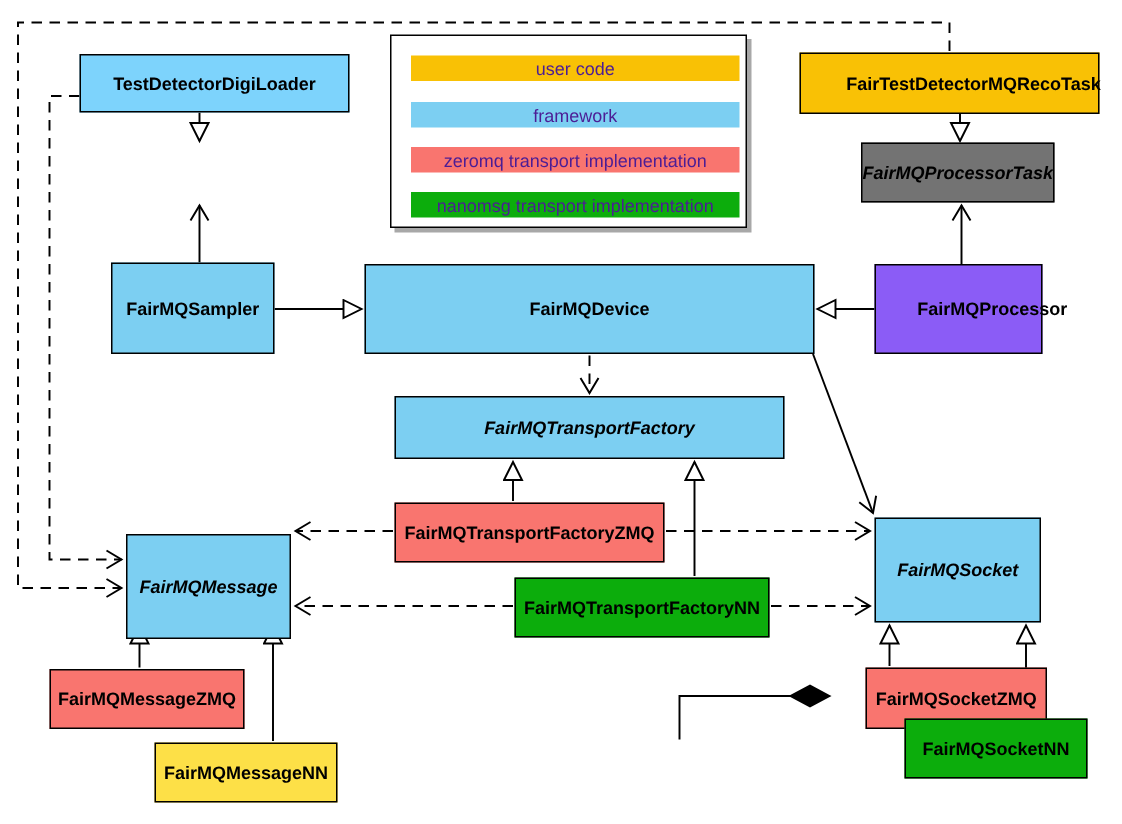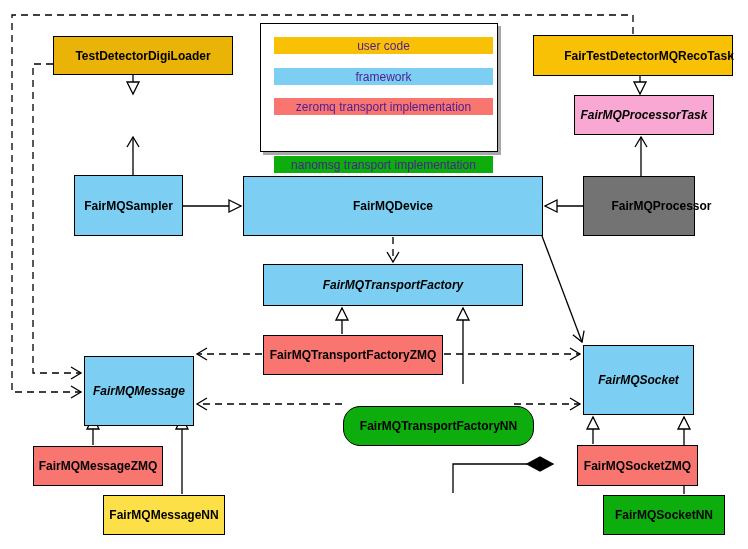--- a/index.html
+++ b/index.html
@@ -68,39 +68,39 @@
 
       <path d="M453,493 L453,464 L527,464"></path>
       <polygon points="553,464 540,457 527,464 540,471" fill="#000"></polygon>
     </g>
   </svg>
 
   <div class="legend">
     <div class="legend-bar" style="top: 13px; background-color: rgb(249, 193, 5);">user code</div>
     <div class="legend-bar" style="top: 44px; background-color: rgb(124, 207, 242);">framework</div>
     <div class="legend-bar" style="top: 74px; background-color: rgb(249, 117, 111);">zeromq transport implementation</div>
-    <div class="legend-bar" style="top: 104px; background-color: rgb(12, 173, 12); margin-top: 28px;">nanomsg transport implementation</div>
+    <div class="legend-bar" style="top: 104px; background-color: rgb(12, 173, 12);">nanomsg transport implementation</div>
   </div>
 
-  <div class="node" style="left: 53px; top: 36px; width: 180px; height: 39px; background-color: #eab308;">TestDetectorDigiLoader</div>
+  <div class="node" style="left: 53px; top: 36px; width: 180px; height: 39px; background-color: #7dd3fc;">TestDetectorDigiLoader</div>
   <div class="node" style="left: 533px; top: 35px; width: 200px; height: 41px; background-color: rgb(249, 193, 5); padding-left: 32px;">FairTestDetectorMQRecoTask</div>
 
-  <div class="node abstract" style="left: 574px; top: 95px; width: 140px; height: 40px; background-color: #f9a8d4;">FairMQProcessorTask</div>
+  <div class="node abstract" style="left: 574px; top: 95px; width: 129px; height: 40px; background-color: #737373;">FairMQProcessorTask</div>
 
   <div class="node" style="left: 74px; top: 175px; width: 109px; height: 61px; background-color: rgb(124, 207, 242);">FairMQSampler</div>
   <div class="node" style="left: 243px; top: 176px; width: 300px; height: 60px; background-color: rgb(124, 207, 242);">FairMQDevice</div>
-  <div class="node" style="left: 583px; top: 176px; width: 112px; height: 60px; background-color: #737373; padding-left: 45px;">FairMQProcessor</div>
+  <div class="node" style="left: 583px; top: 176px; width: 112px; height: 60px; background-color: #8b5cf6; padding-left: 45px;">FairMQProcessor</div>
 
   <div class="node abstract" style="left: 263px; top: 264px; width: 260px; height: 42px; background-color: rgb(124, 207, 242);">FairMQTransportFactory</div>
 
   <div class="node" style="left: 263px; top: 335px; width: 180px; height: 40px; background-color: rgb(249, 117, 111);">FairMQTransportFactoryZMQ</div>
-  <div class="node" style="left: 343px; top: 406px; width: 191px; height: 40px; background-color: rgb(12, 173, 12); border-radius: 17px;">FairMQTransportFactoryNN</div>
+  <div class="node" style="left: 343px; top: 385px; width: 170px; height: 40px; background-color: rgb(12, 173, 12);">FairMQTransportFactoryNN</div>
 
   <div class="node abstract" style="left: 84px; top: 345px; width: 110px; height: 70px; background-color: rgb(124, 207, 242); margin-top: 11px;">FairMQMessage</div>
   <div class="node abstract" style="left: 583px; top: 345px; width: 111px; height: 70px; background-color: rgb(124, 207, 242);">FairMQSocket</div>
 
   <div class="node" style="left: 33px; top: 446px; width: 130px; height: 40px; background-color: rgb(249, 117, 111);">FairMQMessageZMQ</div>
   <div class="node" style="left: 103px; top: 495px; width: 122px; height: 40px; background-color: #fde047;">FairMQMessageNN</div>
 
   <div class="node" style="left: 553px; top: 445px; width: 121px; height: 41px; background-color: rgb(249, 117, 111); margin-left: 24px;">FairMQSocketZMQ</div>
-  <div class="node" style="left: 603px; top: 495px; width: 122px; height: 40px; background-color: rgb(12, 173, 12);">FairMQSocketNN</div>
+  <div class="node" style="left: 603px; top: 479px; width: 122px; height: 40px; background-color: rgb(12, 173, 12);">FairMQSocketNN</div>
 
 </div>
 
 </body></html>

